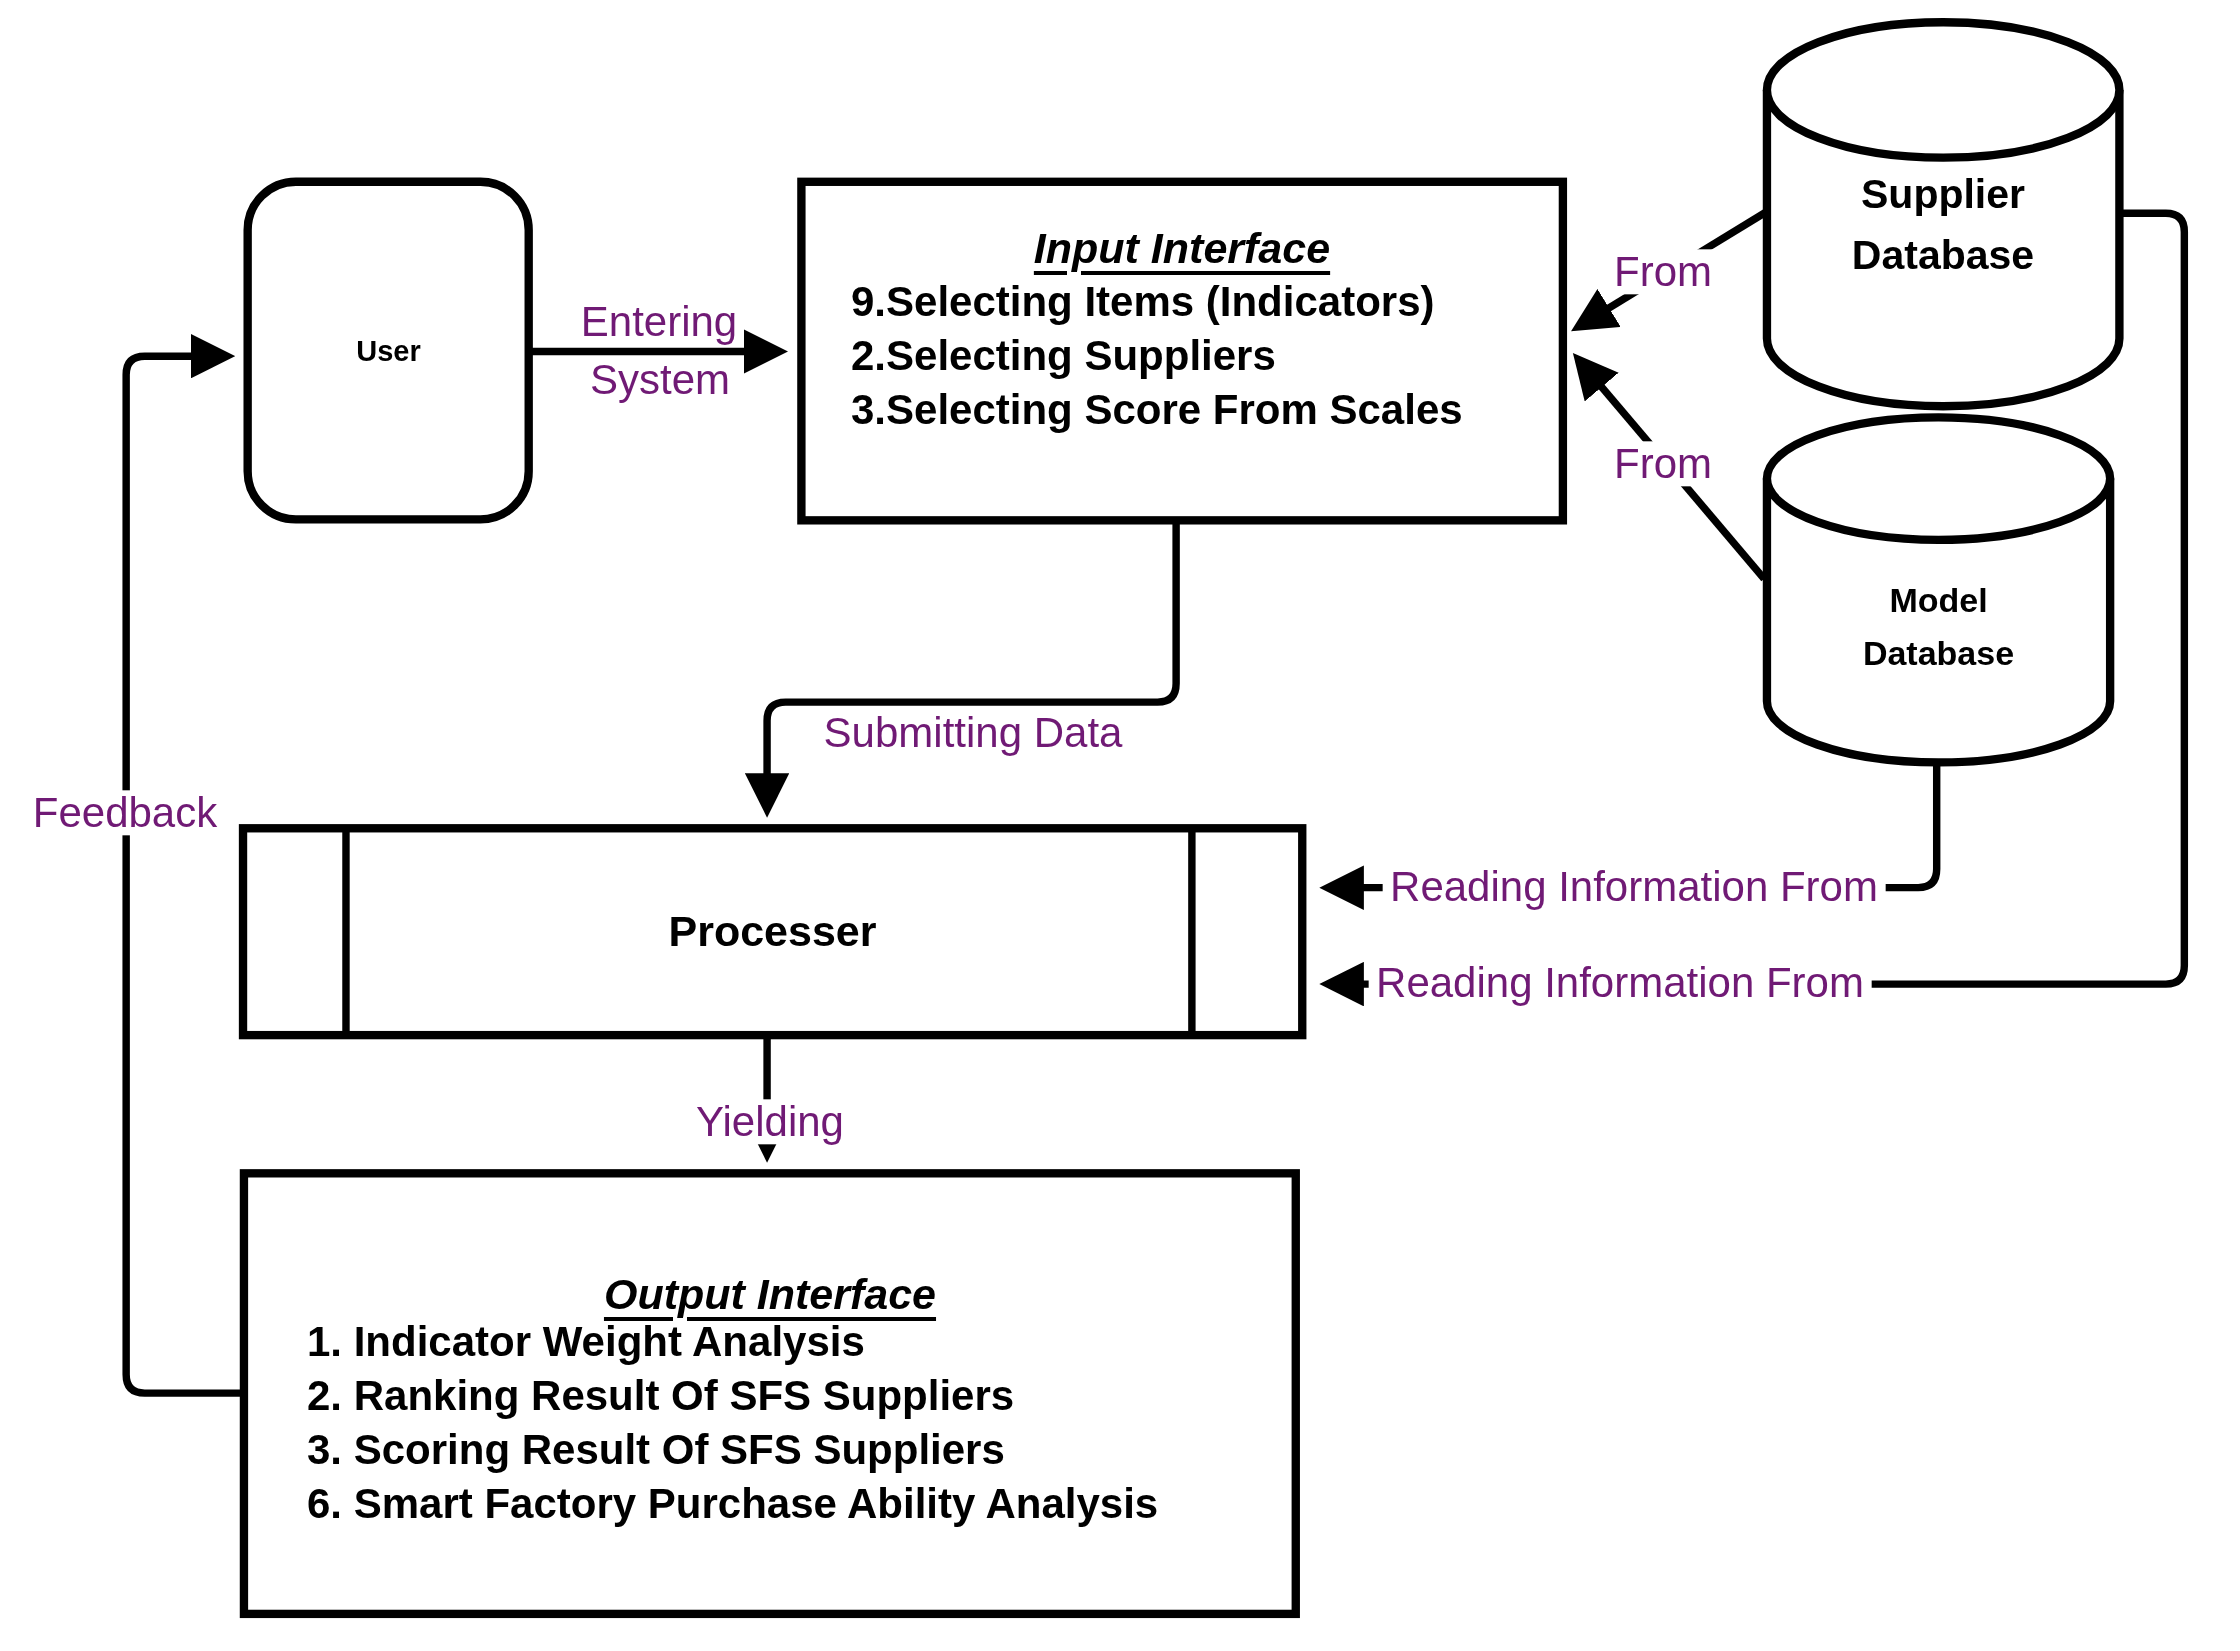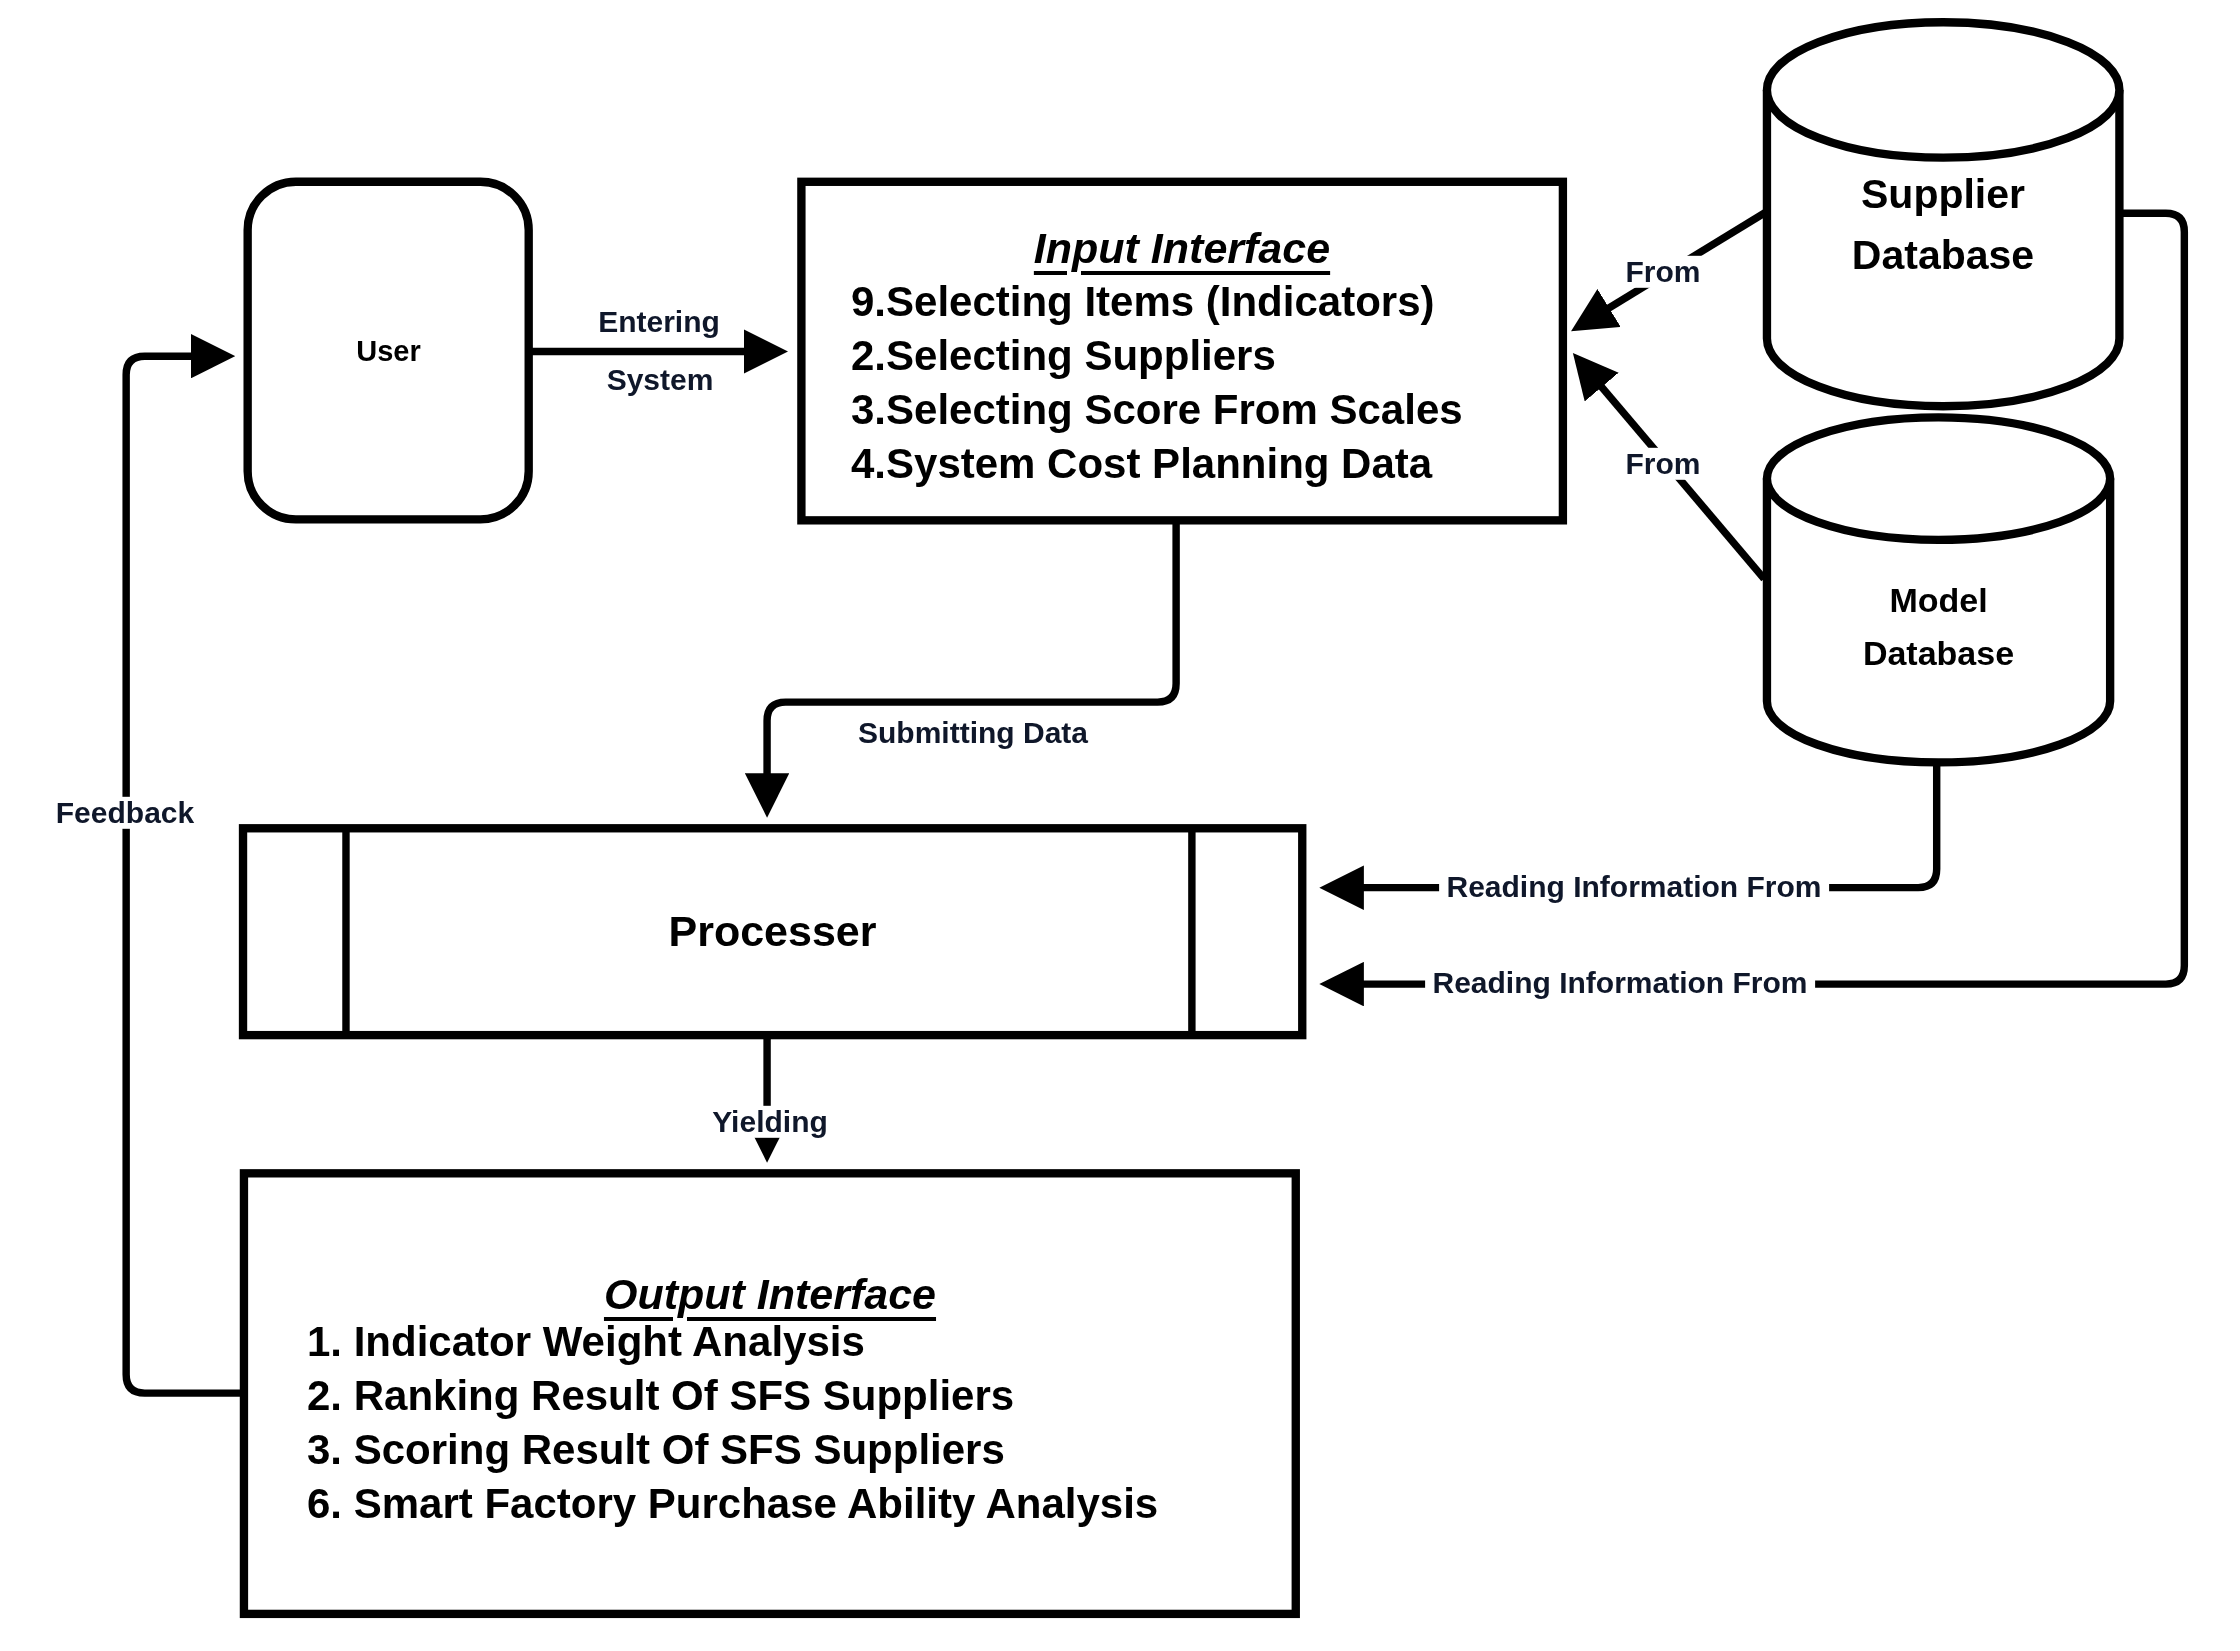--- a/index.html
+++ b/index.html
@@ -8,22 +8,22 @@
     width:2240px;height:1651px;
     background:#ffffff;
     font-family:"Liberation Sans", sans-serif;
     color:#000000;
     overflow:hidden;
   }
   #diagram-svg{position:absolute;left:0;top:0;z-index:1;}
   .lbl{
     position:absolute;z-index:2;
     transform:translate(-50%,-50%);
-    font-weight:bold;font-size:30px;line-height:1.08;
-    white-space:nowrap;color:#0f172a;
+    font-weight:normal;font-size:42px;line-height:1.08;
+    white-space:nowrap;color:#701a75;
   }
   .lbl.bg{background:#ffffff;padding:0 7.4px;}
   .node-text{
     position:absolute;z-index:2;
     font-weight:bold;color:#000;
   }
   .center-box{display:flex;align-items:center;justify-content:center;text-align:center;}
   .title-underline{
     text-decoration:underline;
     text-decoration-thickness:3.7px;
@@ -78,21 +78,20 @@
     <ellipse cx="2090" cy="516" rx="185" ry="66" fill="#ffffff" stroke="#000000" stroke-width="9"></ellipse>
   </svg>
 
   <div class="node-text center-box" style="left:248px;top:182px;width:281px;height:338px;font-size:29px;">User</div>
 
   <div class="node-text title-underline" style="left:801px;top:224px;width:762px;text-align:center;font-size:43px;">Input Interface</div>
   <div class="node-text items" style="left:851px;top:275px;">
     <div>9.Selecting Items (Indicators)</div>
     <div>2.Selecting Suppliers</div>
     <div>3.Selecting Score From Scales</div>
-    <div>4.System Cost Planning Data</div>
   </div>
 
   <div class="node-text cyl-text" style="left:1767px;top:164px;width:352px;font-size:41px;line-height:61px;">
     <div>Supplier</div>
     <div>Database</div>
   </div>
 
   <div class="node-text cyl-text" style="left:1767px;top:574px;width:343px;font-size:34px;line-height:53px;">
     <div>Model</div>
     <div>Database</div>

